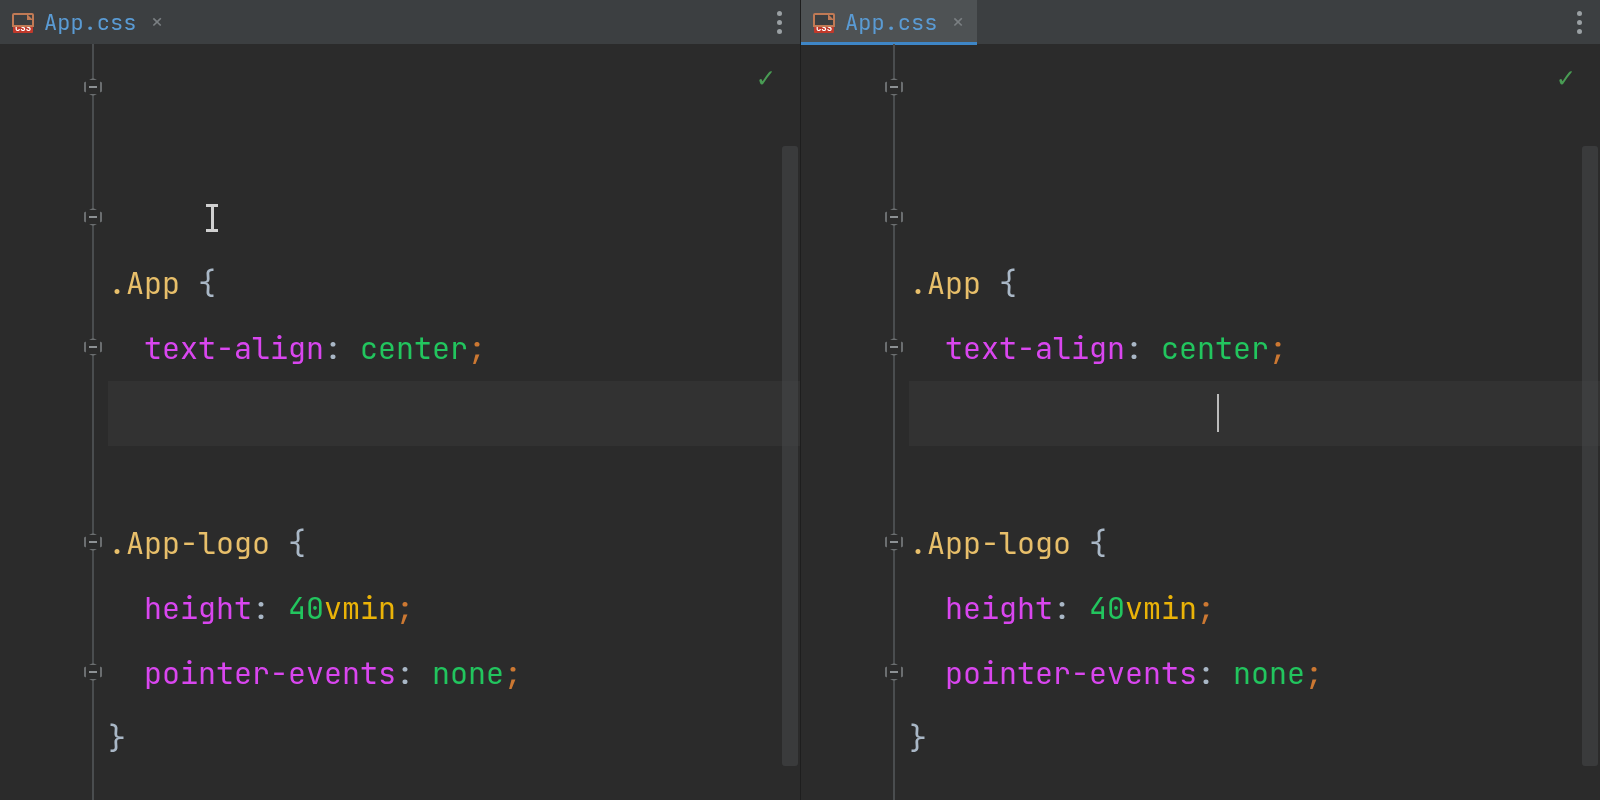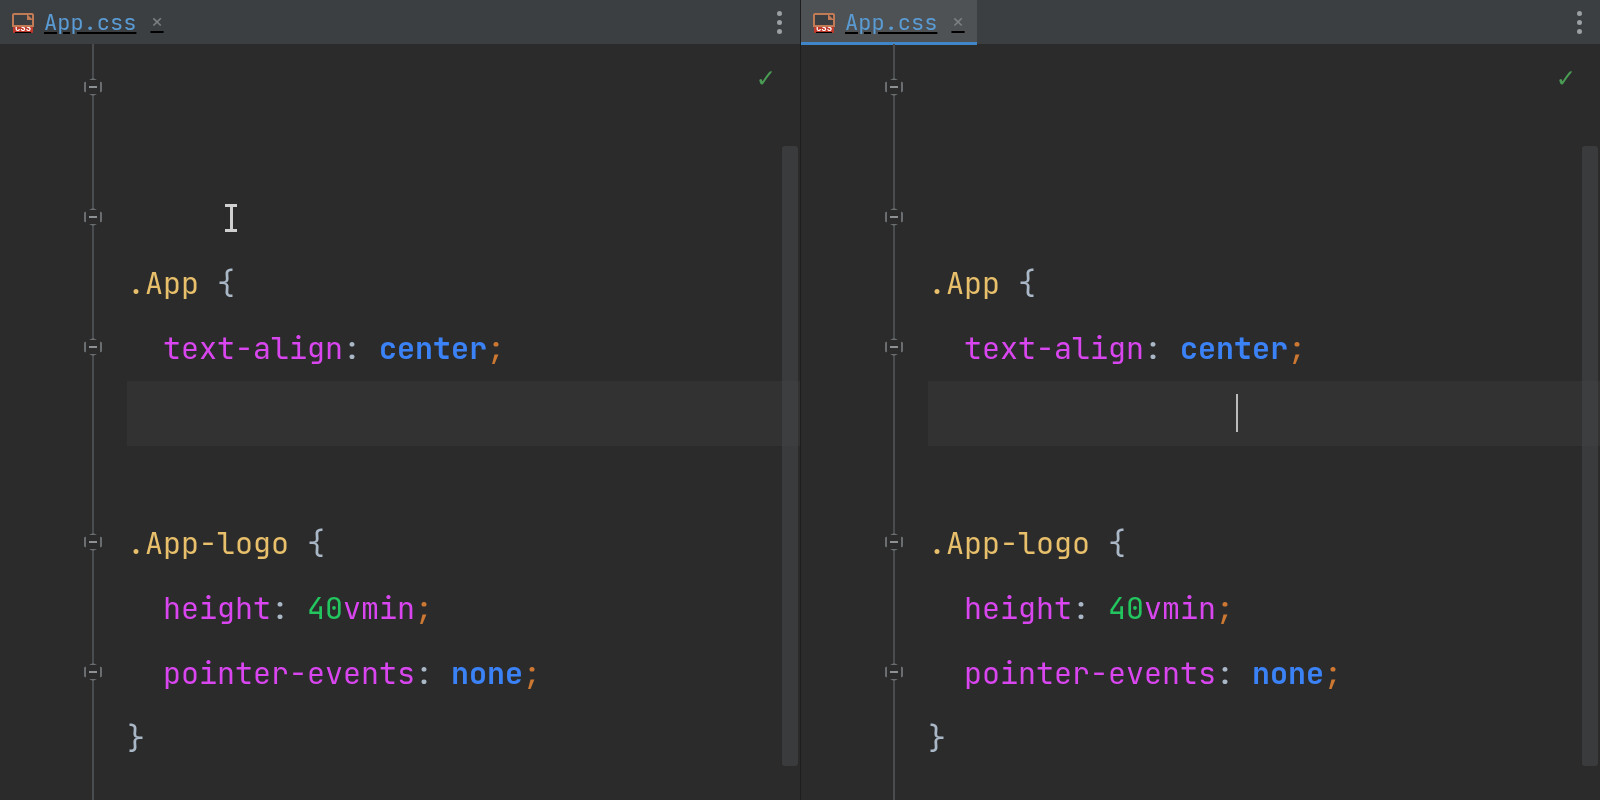--- a/index.html
+++ b/index.html
@@ -18,21 +18,20 @@
 }
 .pane + .pane { border-left:1px solid #1e1e1e; }
 
 
 .tabbar {
   height:44px;
   background:#3c3f41;
   display:flex;
   align-items:stretch;
   position:relative;
-  text-decoration:underline;
 }
 .tab {
   display:flex; align-items:center;
   padding:0 12px 0 10px;
   background:#4e5254;
   gap:8px;
   position:relative;
 }
 .tab.inactive { background:#3c3f41; }
 .css-icon {
@@ -72,21 +71,20 @@
   position:absolute; right:18px; top:0; bottom:0;
   display:flex; flex-direction:column; justify-content:center; gap:4px;
 }
 .kebab span { width:5px; height:5px; border-radius:50%; background:#9aa0a3; }
 
 
 .editor {
   flex:1; position:relative;
   display:flex;
   overflow:hidden;
-  gap:19px;
 }
 .gutter {
   width:108px;
   position:relative;
   flex-shrink:0;
 }
 .gutline {
   position:absolute; top:0; bottom:0; right:14px;
   width:2px; background:#4a4d4f;
 }
@@ -126,23 +124,23 @@
 }
 .check {
   position:absolute; right:26px; top:58px;
   color:#499c54; font-size:28px; font-weight:700;
 }
 
 
 .sel   { color:#e8bf6a; }
 .prop  { color:#d946ef; }
 .punct { color:#a9b7c6; }
-.val   { color:#3b82f6;font-weight:bold; }
+.val   { color:#22c55e; }
 .num   { color:#22c55e; }
-.unit  { color:#d946ef; }
+.unit  { color:#eab308; }
 .semi  { color:#cc7832; }
 
 .ibeam {
   position:absolute;
   width:12px; height:28px;
   pointer-events:none;
   color:#d0d0d0;
 }
 .ibeam::before,.ibeam::after{
   content:''; position:absolute; left:0; right:0; height:3px; background:currentColor;

